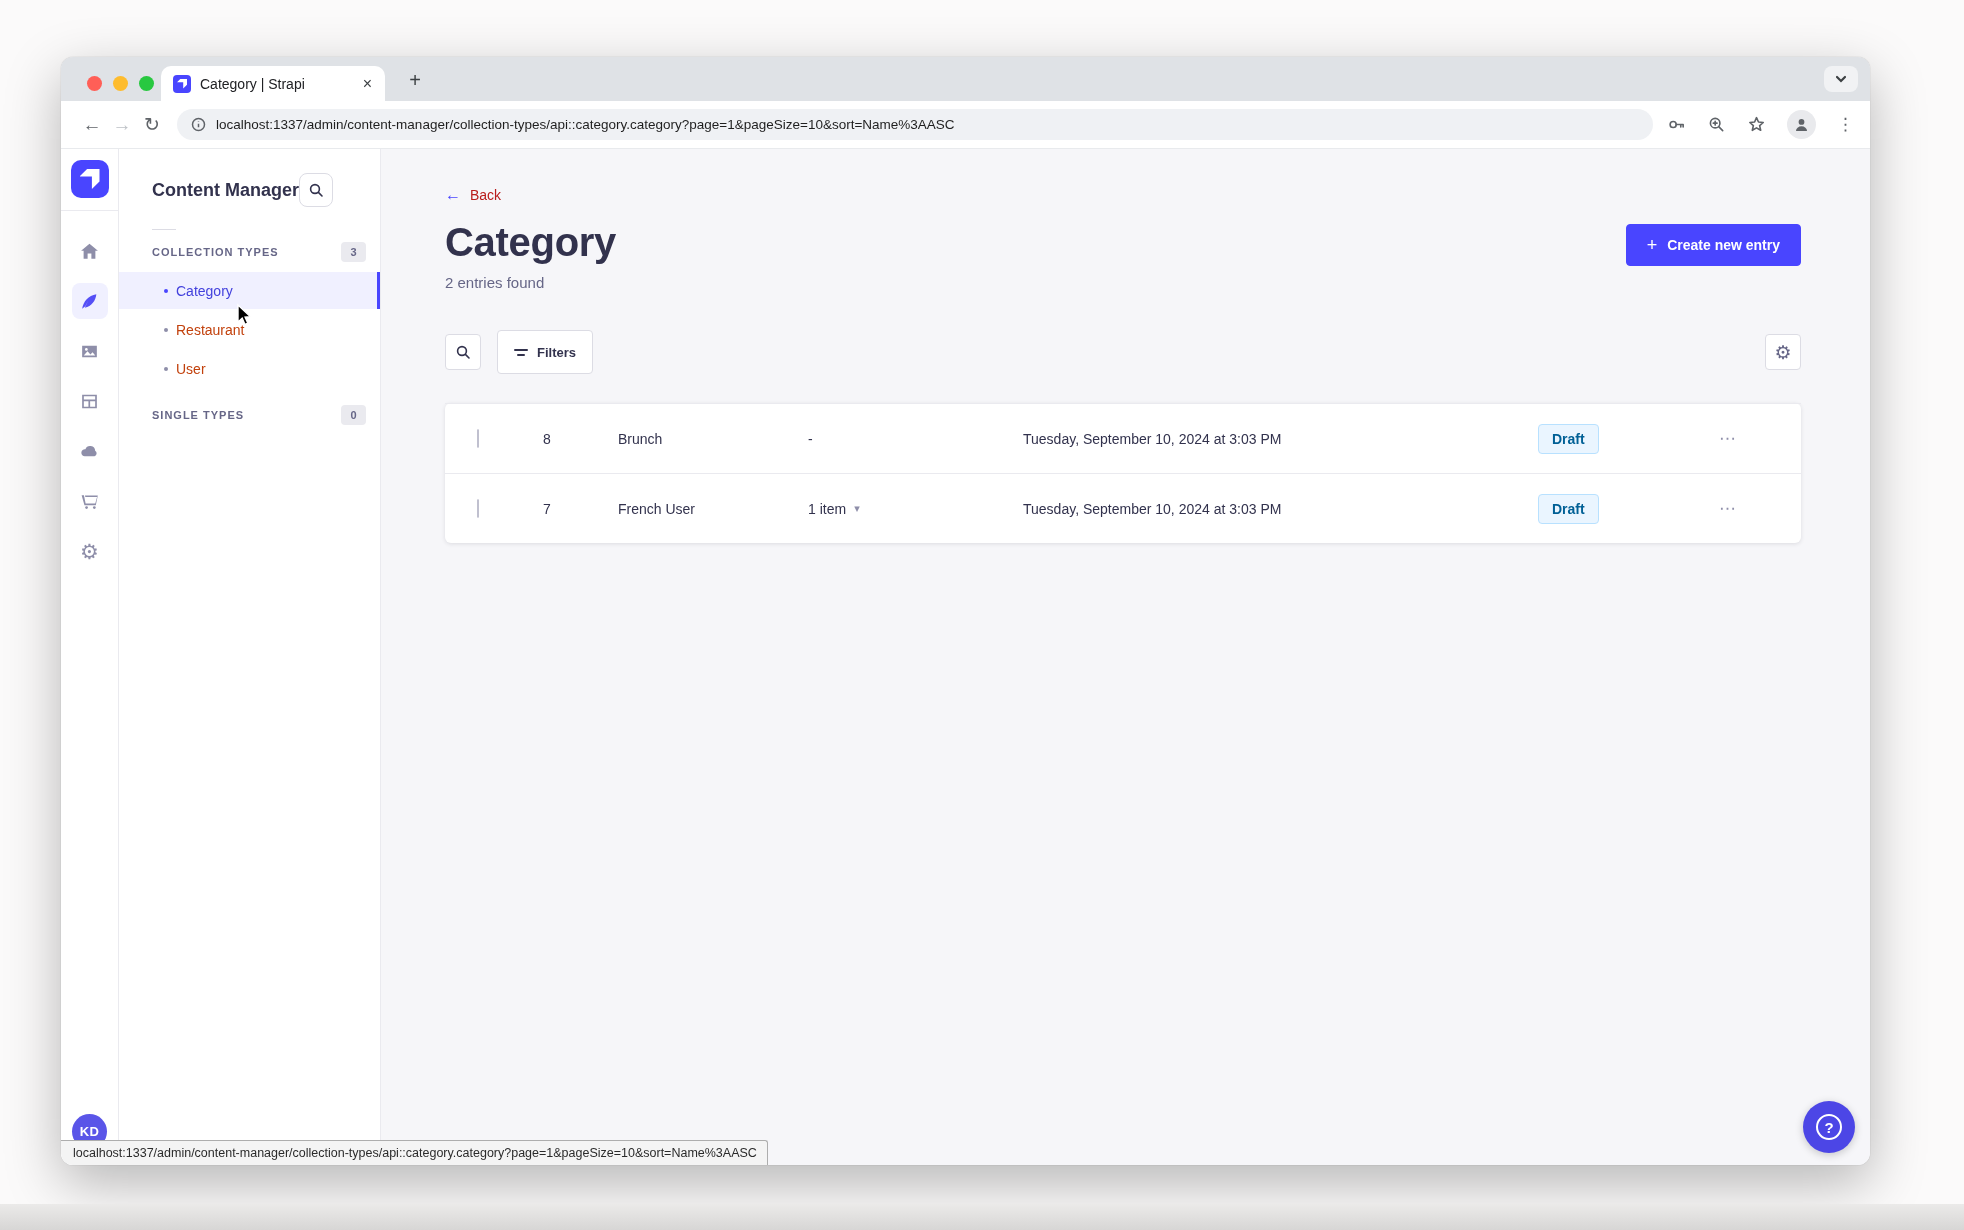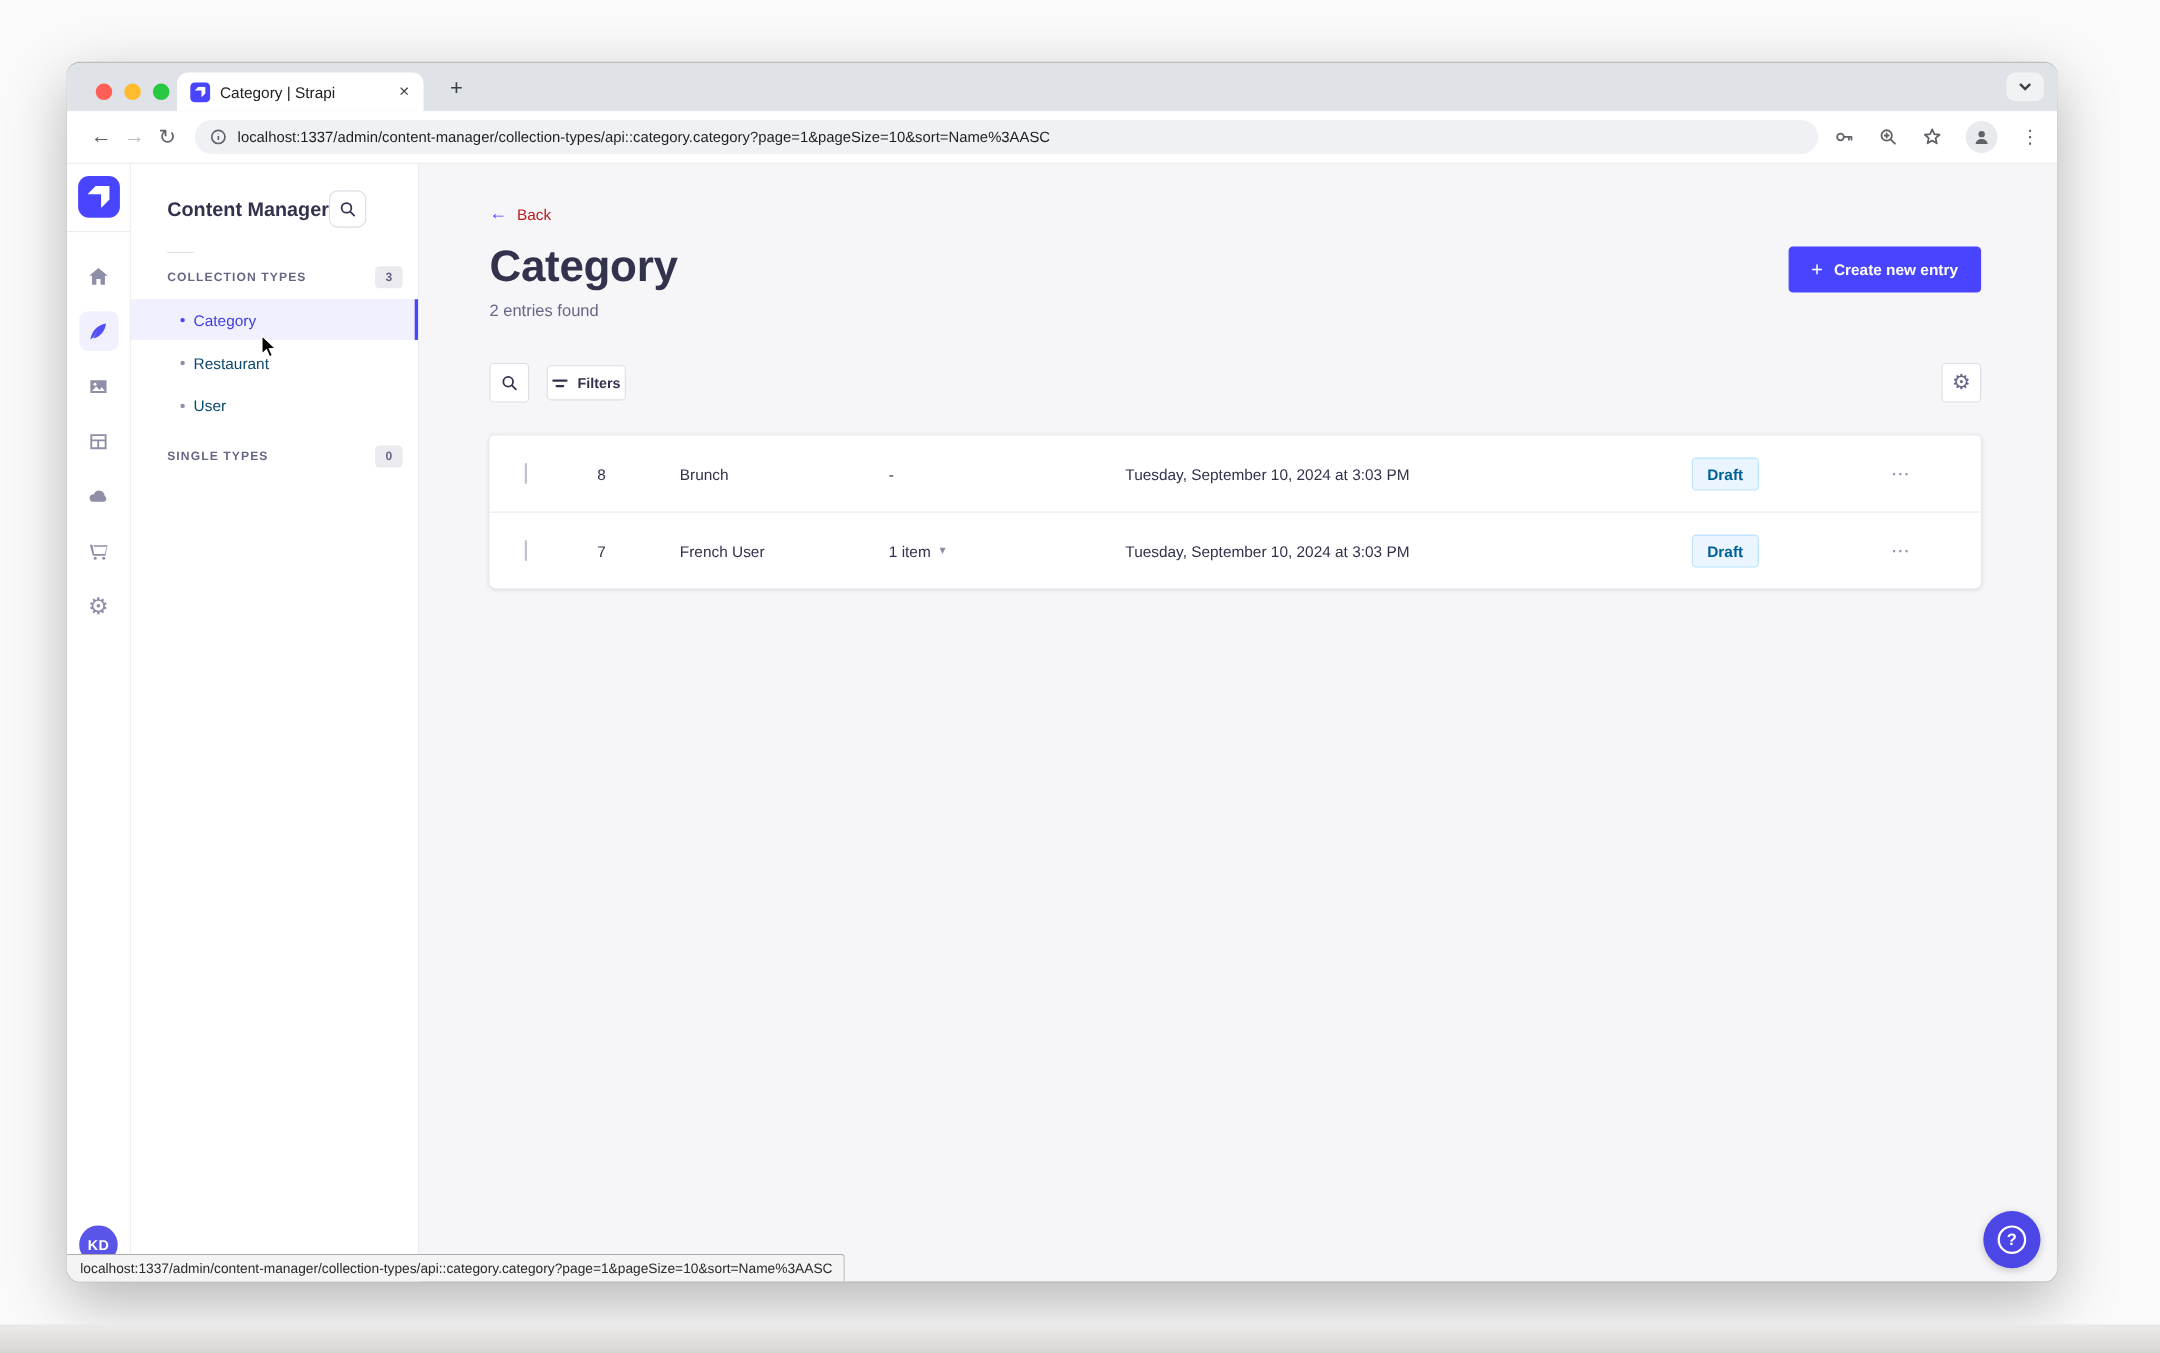--- a/index.html
+++ b/index.html
@@ -98,21 +98,21 @@
     padding:0 14px 0 33px; margin-top:12px; }
   .section-label { font-size:11px; font-weight:bold; letter-spacing:1px; color:#666687; }
   .count-badge { min-width:25px; height:20px; padding:0 6px; background:#eaeaef; border-radius:4px;
     color:#666687; font-size:11px; font-weight:bold; display:flex; align-items:center;
     justify-content:center; }
   .nav-items { margin-top:10px; }
   .nav-item { height:37px; display:flex; align-items:center; padding-left:45px;
     position:relative; margin-bottom:2px; }
   .nav-item .bullet { width:4px; height:4px; border-radius:50%; background:#8e8ea9;
     margin-right:8px; }
-  .nav-item span.lbl { font-size:14px; color:#0c4a6e; }
+  .nav-item span.lbl { font-size:14px; color:#c2410c; }
   .nav-item.active { background:#f0f0ff; }
   .nav-item.active .bullet { background:#4945ff; }
   .nav-item.active span.lbl { color:#4341dd; }
   .nav-item.active::after { content:""; position:absolute; right:0; top:0; bottom:0;
     width:3px; background:#4945ff; }
 
   
   .content { flex:1; padding:0 69px 0 64px; min-width:0; }
   .back-row { margin-top:37px; display:flex; align-items:center; gap:9px; }
   .back-arrow { color:#4945ff; font-size:16px; }
@@ -120,22 +120,22 @@
   .title-row { display:flex; align-items:flex-start; justify-content:space-between; margin-top:16px; }
   .page-title { font-size:40px; font-weight:bold; color:#32324d; letter-spacing:-.3px; }
   .subtitle { font-size:15px; color:#666687; margin-top:8px; }
   .create-btn { margin-top:4px; height:42px; background:#4945ff; border:1px solid #4945ff;
     border-radius:4px; color:#fff; font-size:14px; font-weight:bold;
     display:flex; align-items:center; gap:10px; padding:0 20px; }
   .create-btn .plus { font-size:18px; font-weight:normal; }
   .actions-row { margin-top:39px; display:flex; align-items:center; }
   .sq-btn { width:36px; height:36px; background:#fff; border:1px solid #dcdce4; border-radius:4px;
     display:flex; align-items:center; justify-content:center; }
-  .filters-btn { height:32px; margin-left:16px; background:#fff; border:1px solid #dcdce4;
-    border-radius:4px; display:flex; align-items:center; gap:9px; padding:0 4px;
+  .filters-btn { height:44px; margin-left:16px; background:#fff; border:1px solid #dcdce4;
+    border-radius:4px; display:flex; align-items:center; gap:9px; padding:0 16px;
     font-size:13px; font-weight:bold; color:#32324d; }
   .filter-ic { display:inline-flex; flex-direction:column; gap:3px; align-items:center; }
   .filter-ic i { display:block; height:2px; background:#32324d; border-radius:1px; }
   .filter-ic i:nth-child(1){width:14px;} .filter-ic i:nth-child(2){width:8px;}
   .spacer { flex:1; }
   .gear-glyph { font-size:19px; color:#666687; line-height:1; }
 
   
   .table-card { margin-top:29px; background:#fff; border-radius:6px;
     box-shadow:0 1px 4px rgba(33,33,52,.12); }

